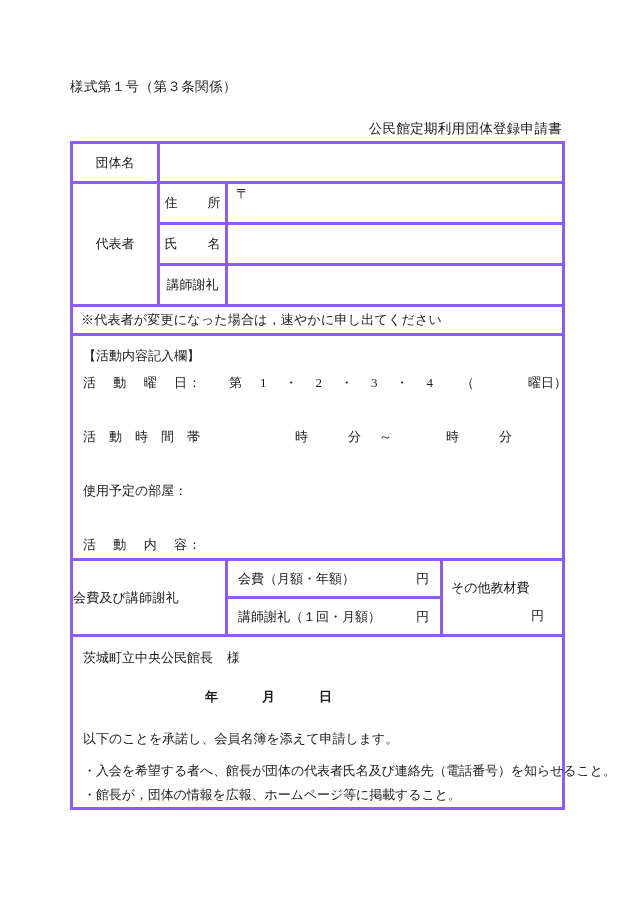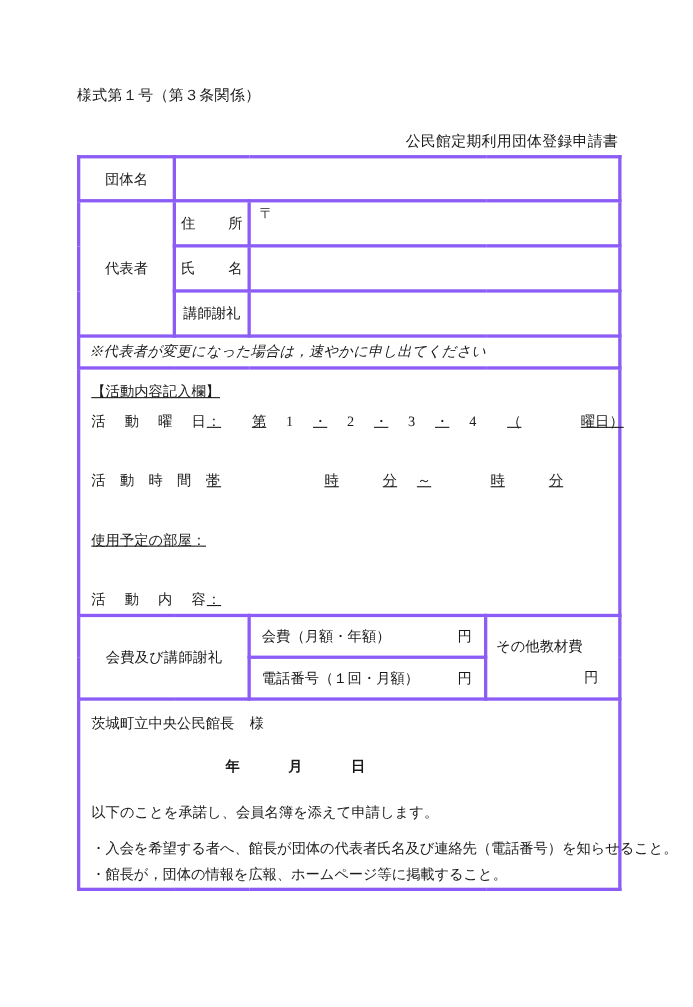--- a/index.html
+++ b/index.html
@@ -79,56 +79,54 @@
     line-height: 1.1;
   }
 
   
   .r-note { height: 29px; }
   .note-text {
     padding-left: 8px;
     font-size: 13px;
     letter-spacing: 0.2px;
     white-space: nowrap;
-    font-style: italic;
   }
 
   
   .r-activity { height: 193px; vertical-align: top; }
   .activity-inner {
     padding: 6px 0 0 10px;
     font-size: 13px;
     line-height: 1.0;
   }
   .act-line {
     white-space: nowrap;
     height: 27px;
     line-height: 27px;
-    text-decoration: underline;
   }
   .act-gap { height: 27px; }
   .lab-wide {
     display: inline-block;
     width: 104px;
     text-align: justify;
     text-align-last: justify;
     text-justify: inter-character;
     vertical-align: top;
   }
   .colon { margin-left: 1px; }
   .dow-row span.num { display: inline-block; }
   .sp-18 { display: inline-block; width: 18px; }
   .sp-28 { display: inline-block; width: 28px; }
   .sp-40 { display: inline-block; width: 40px; }
   .sp-54 { display: inline-block; width: 54px; }
 
   
   .r-fee { height: 35px; }
   .fee-label {
-    text-align: center;
+    text-align: left;
     font-size: 13px;
     letter-spacing: 0.2px;
     white-space: nowrap;
   }
   .fee-item {
     position: relative;
     padding-left: 10px;
     font-size: 13px;
     white-space: nowrap;
     height: 35px;
@@ -282,21 +280,21 @@
         </td>
         <td rowspan="2" class="other-cell">
           <span class="other-title">その他教材費</span>
           <span class="other-yen">円</span>
         </td>
       </tr>
 
       <tr class="r-fee">
         <td>
           <div class="fee-item">
-            <span>電話番号（１回・月額）</span>
+            <span>講師謝礼（１回・月額）</span>
             <span class="yen">円</span>
           </div>
         </td>
       </tr>
 
       <tr class="r-footer">
         <td colspan="4" style="vertical-align:top">
           <div class="footer-inner">
 
             <div class="addressee">

